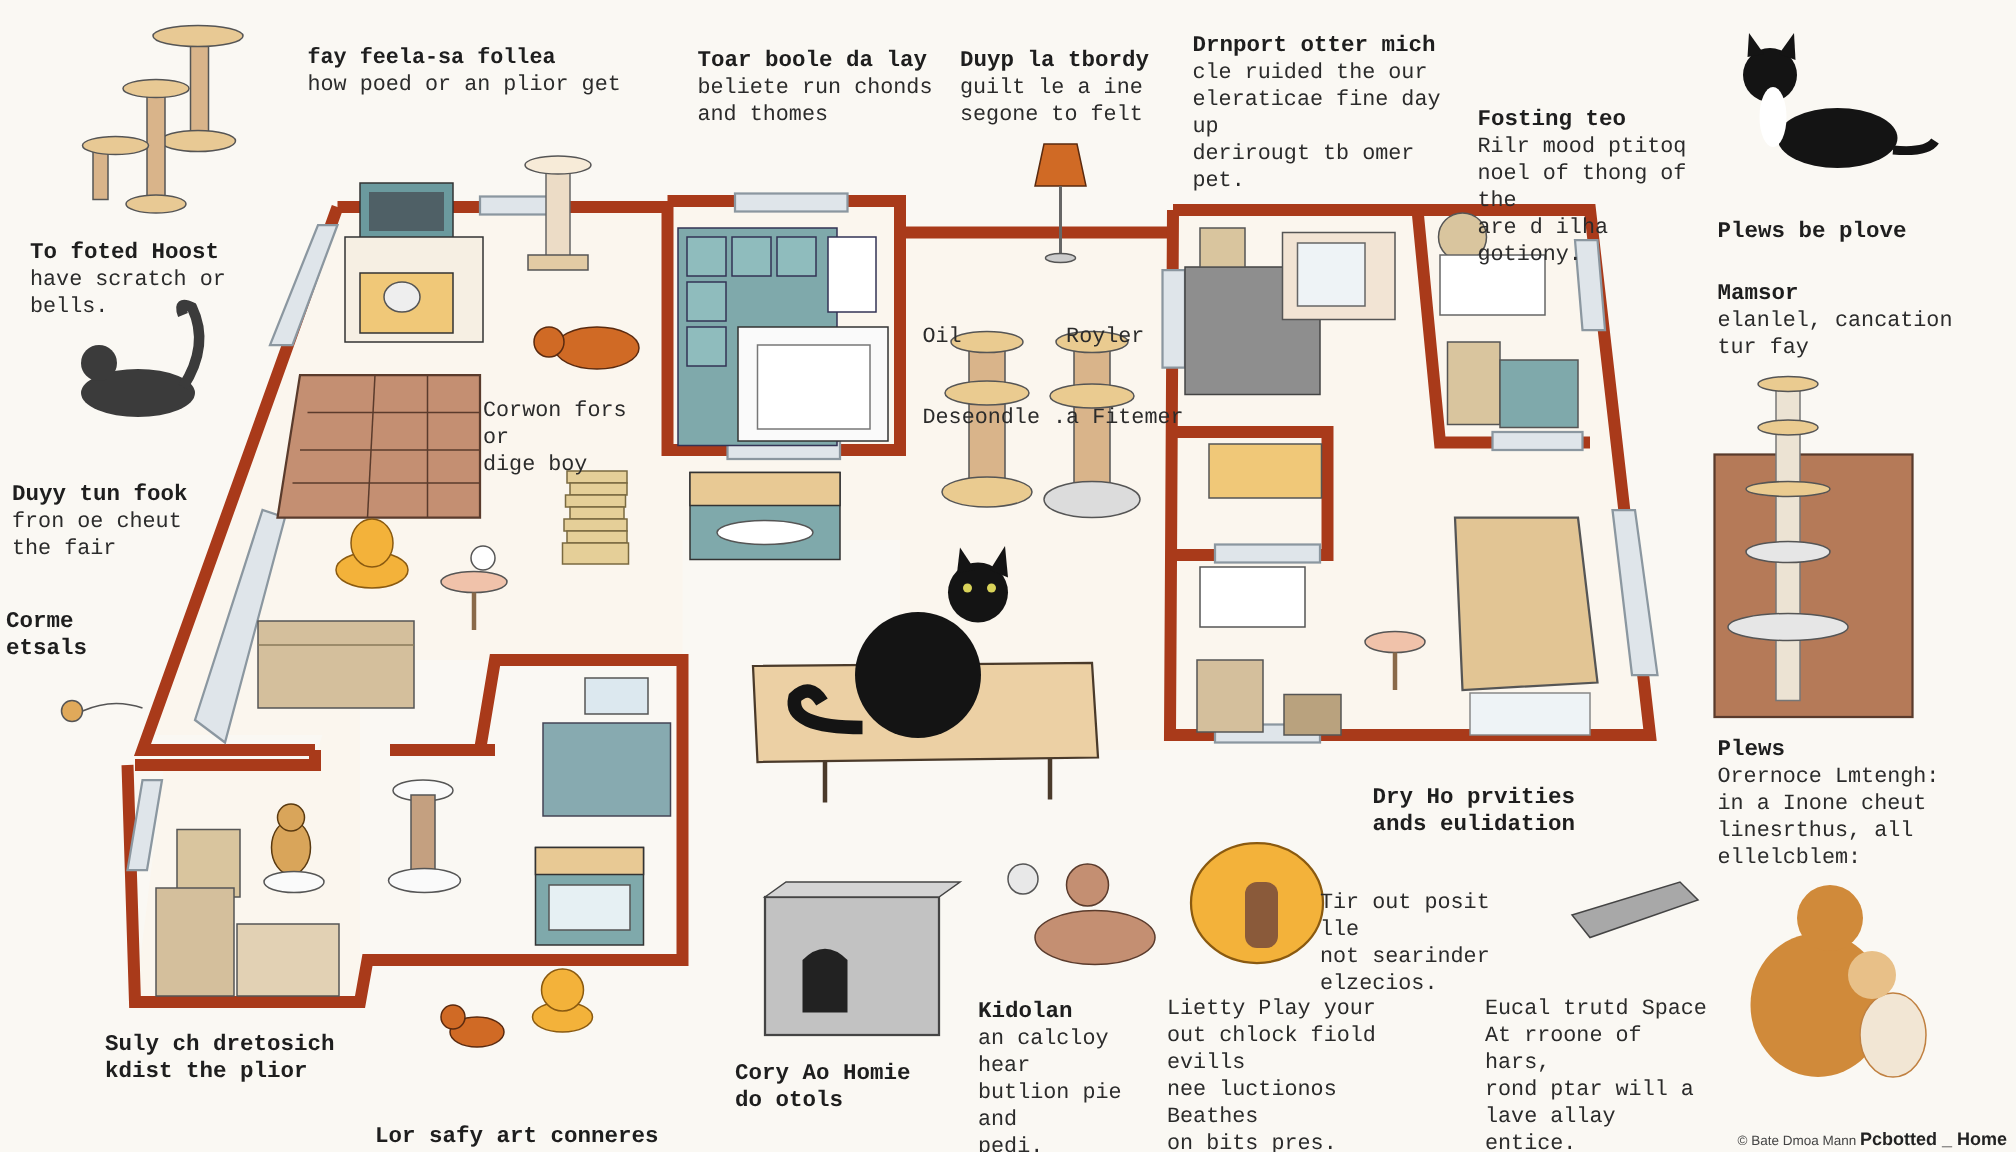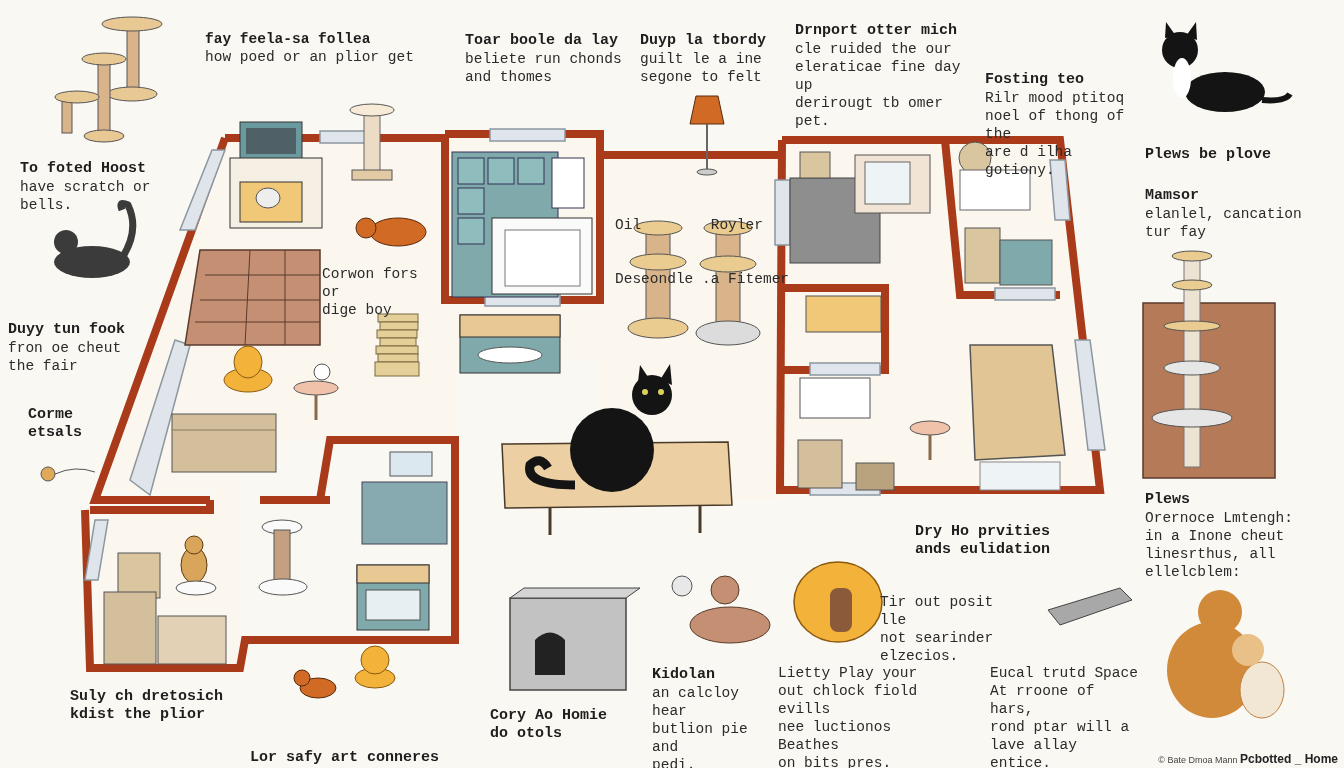--- a/index.html
+++ b/index.html
@@ -302,21 +302,21 @@
 </div>
 <div class="lbl" style="left:20px;top:160px;width:140px;">
   <span class="t">To foted Hoost</span>
   <span class="b">have scratch or bells.</span>
 </div>
 <div class="lbl" style="left:8px;top:290px;width:150px;margin-top:31px;">
   <span class="t">Duyy tun fook</span>
   <span class="b">fron oe cheut</span>
   <span class="b">the fair</span>
 </div>
-<div class="lbl" style="left:28px;top:406px;width:95px;">
+<div class="lbl" style="left:4px;top:406px;width:95px;">
   <span class="t">Corme</span>
   <span class="t">etsals</span>
 </div>
 <div class="lbl" style="left:322px;top:265px;width:110px;">
   <span class="b">Corwon fors or</span>
   <span class="b">dige boy</span>
 </div>
 <div class="lbl" style="left:615px;top:180px;width:170px;white-space:pre;">
   <span class="b">Oil        Royler</span>
   <span class="b">Deseondle .a Fitemer</span>

